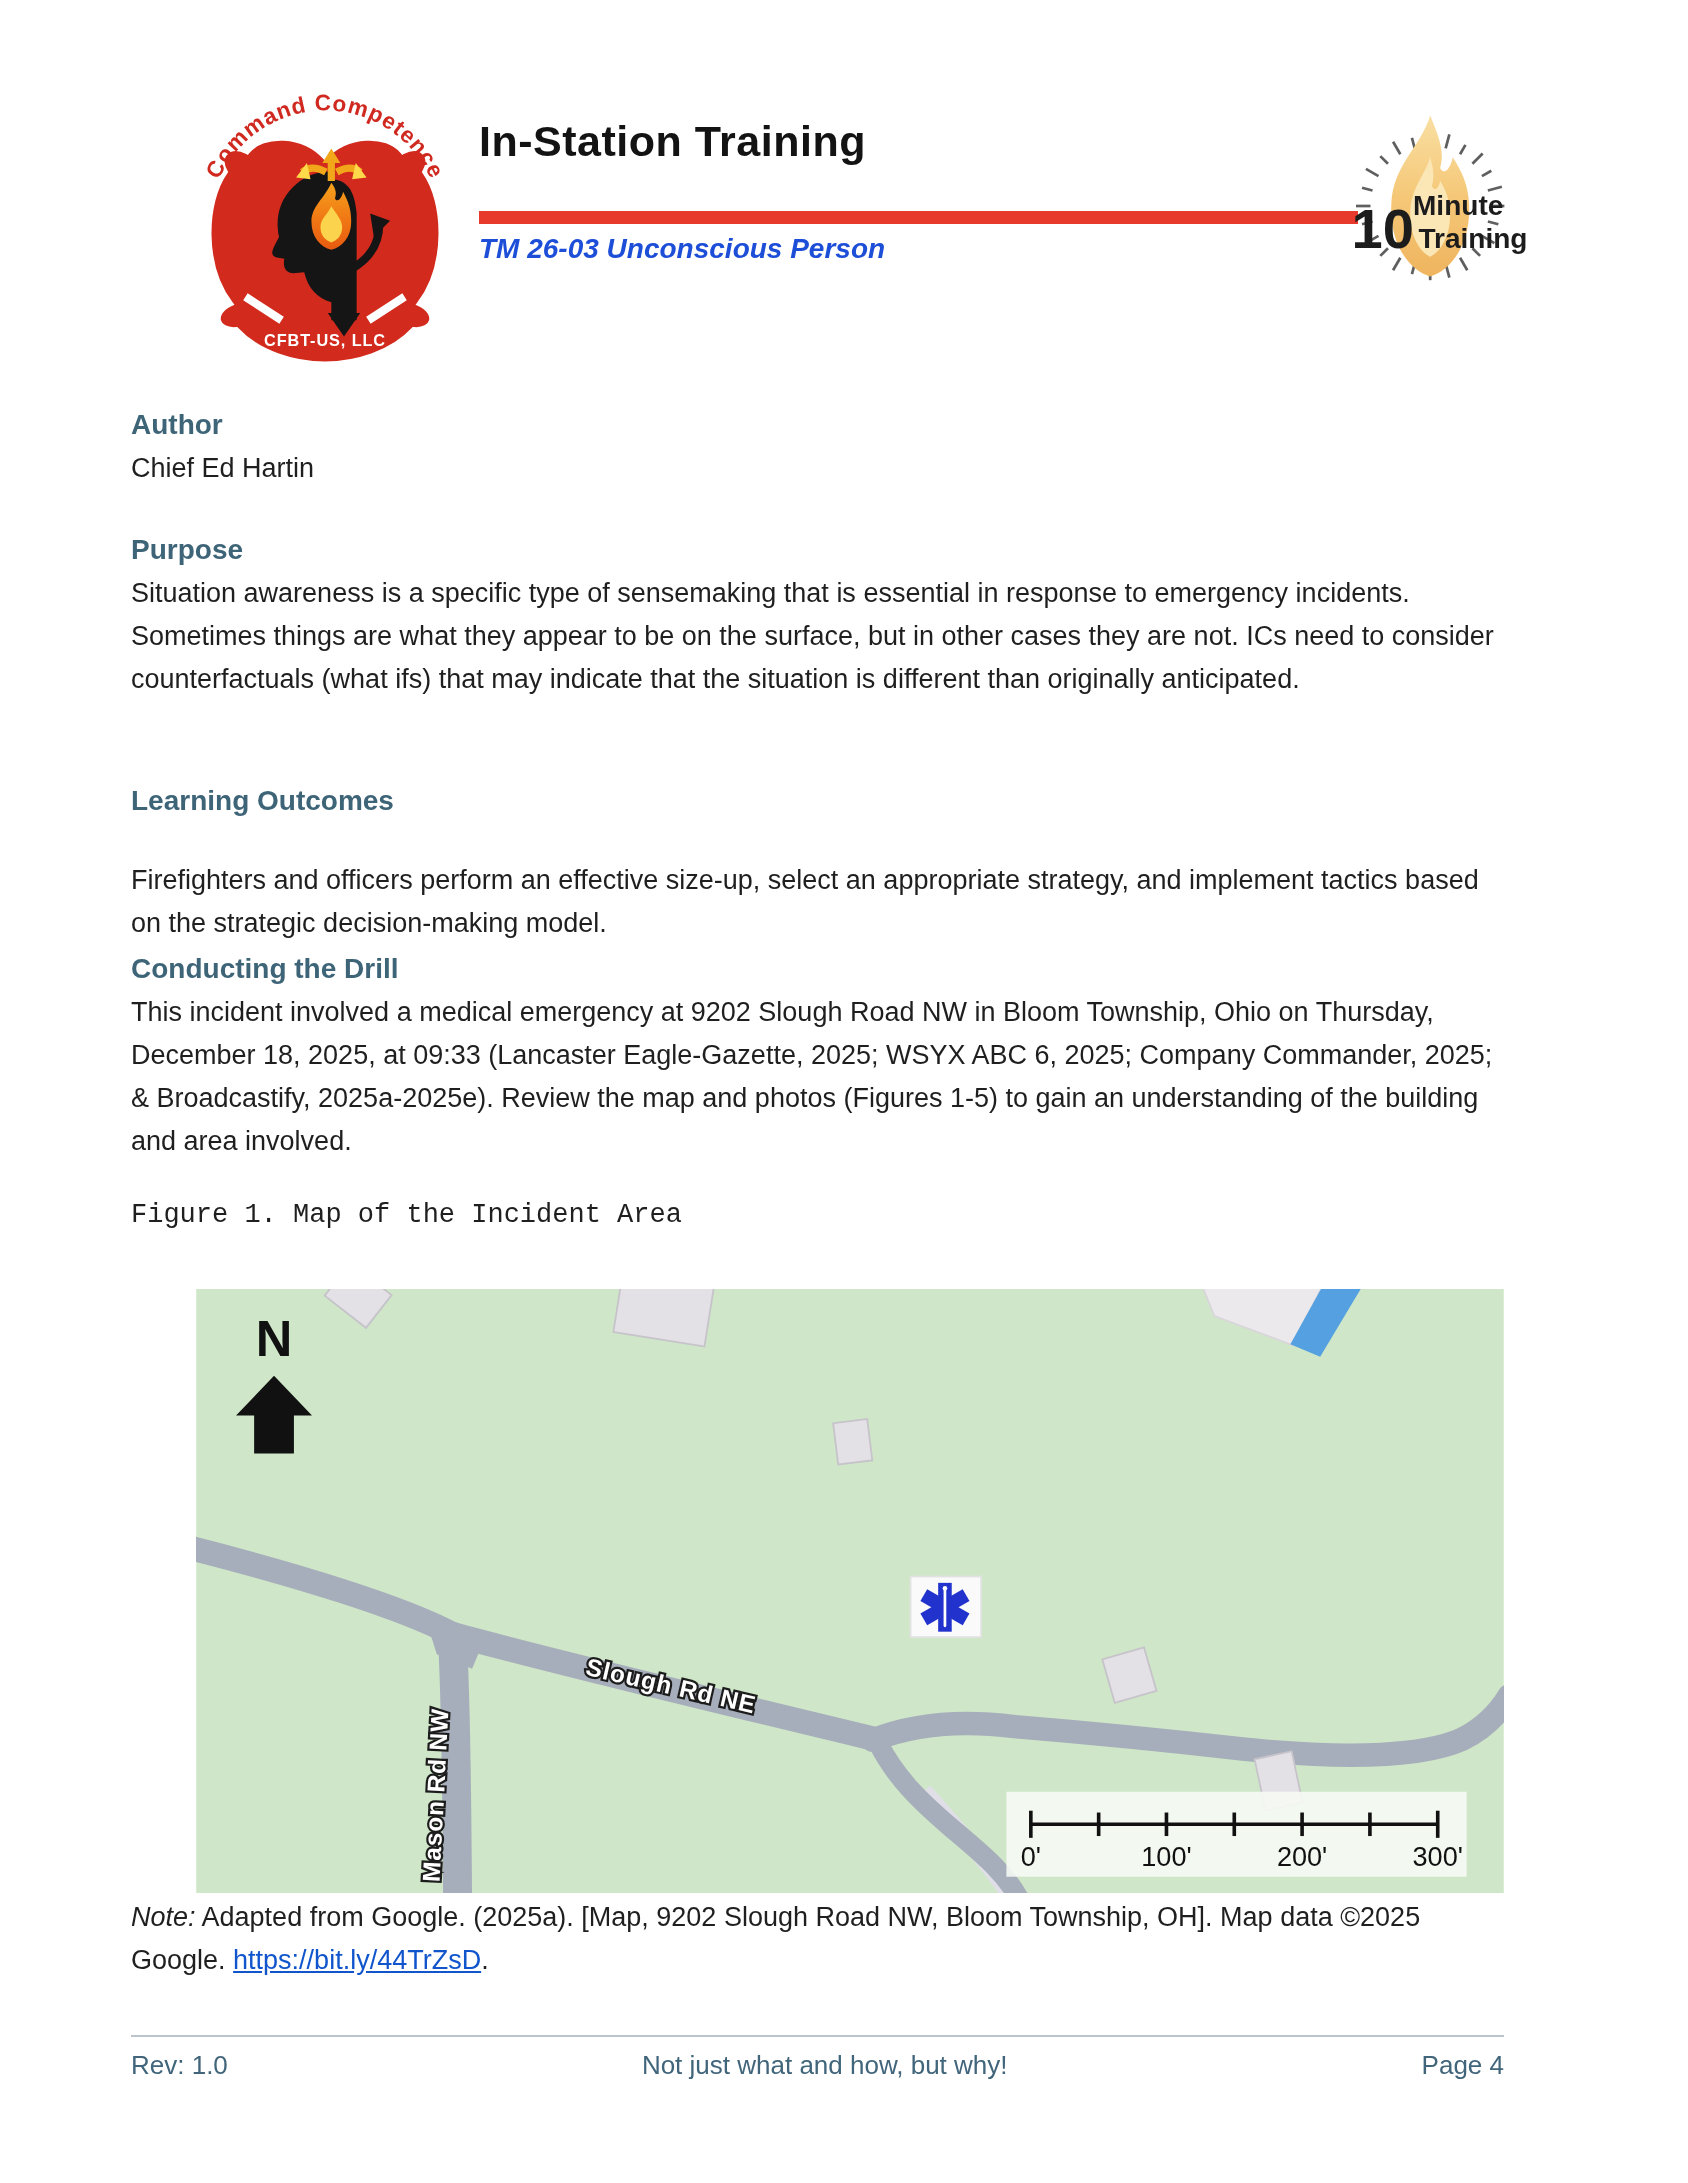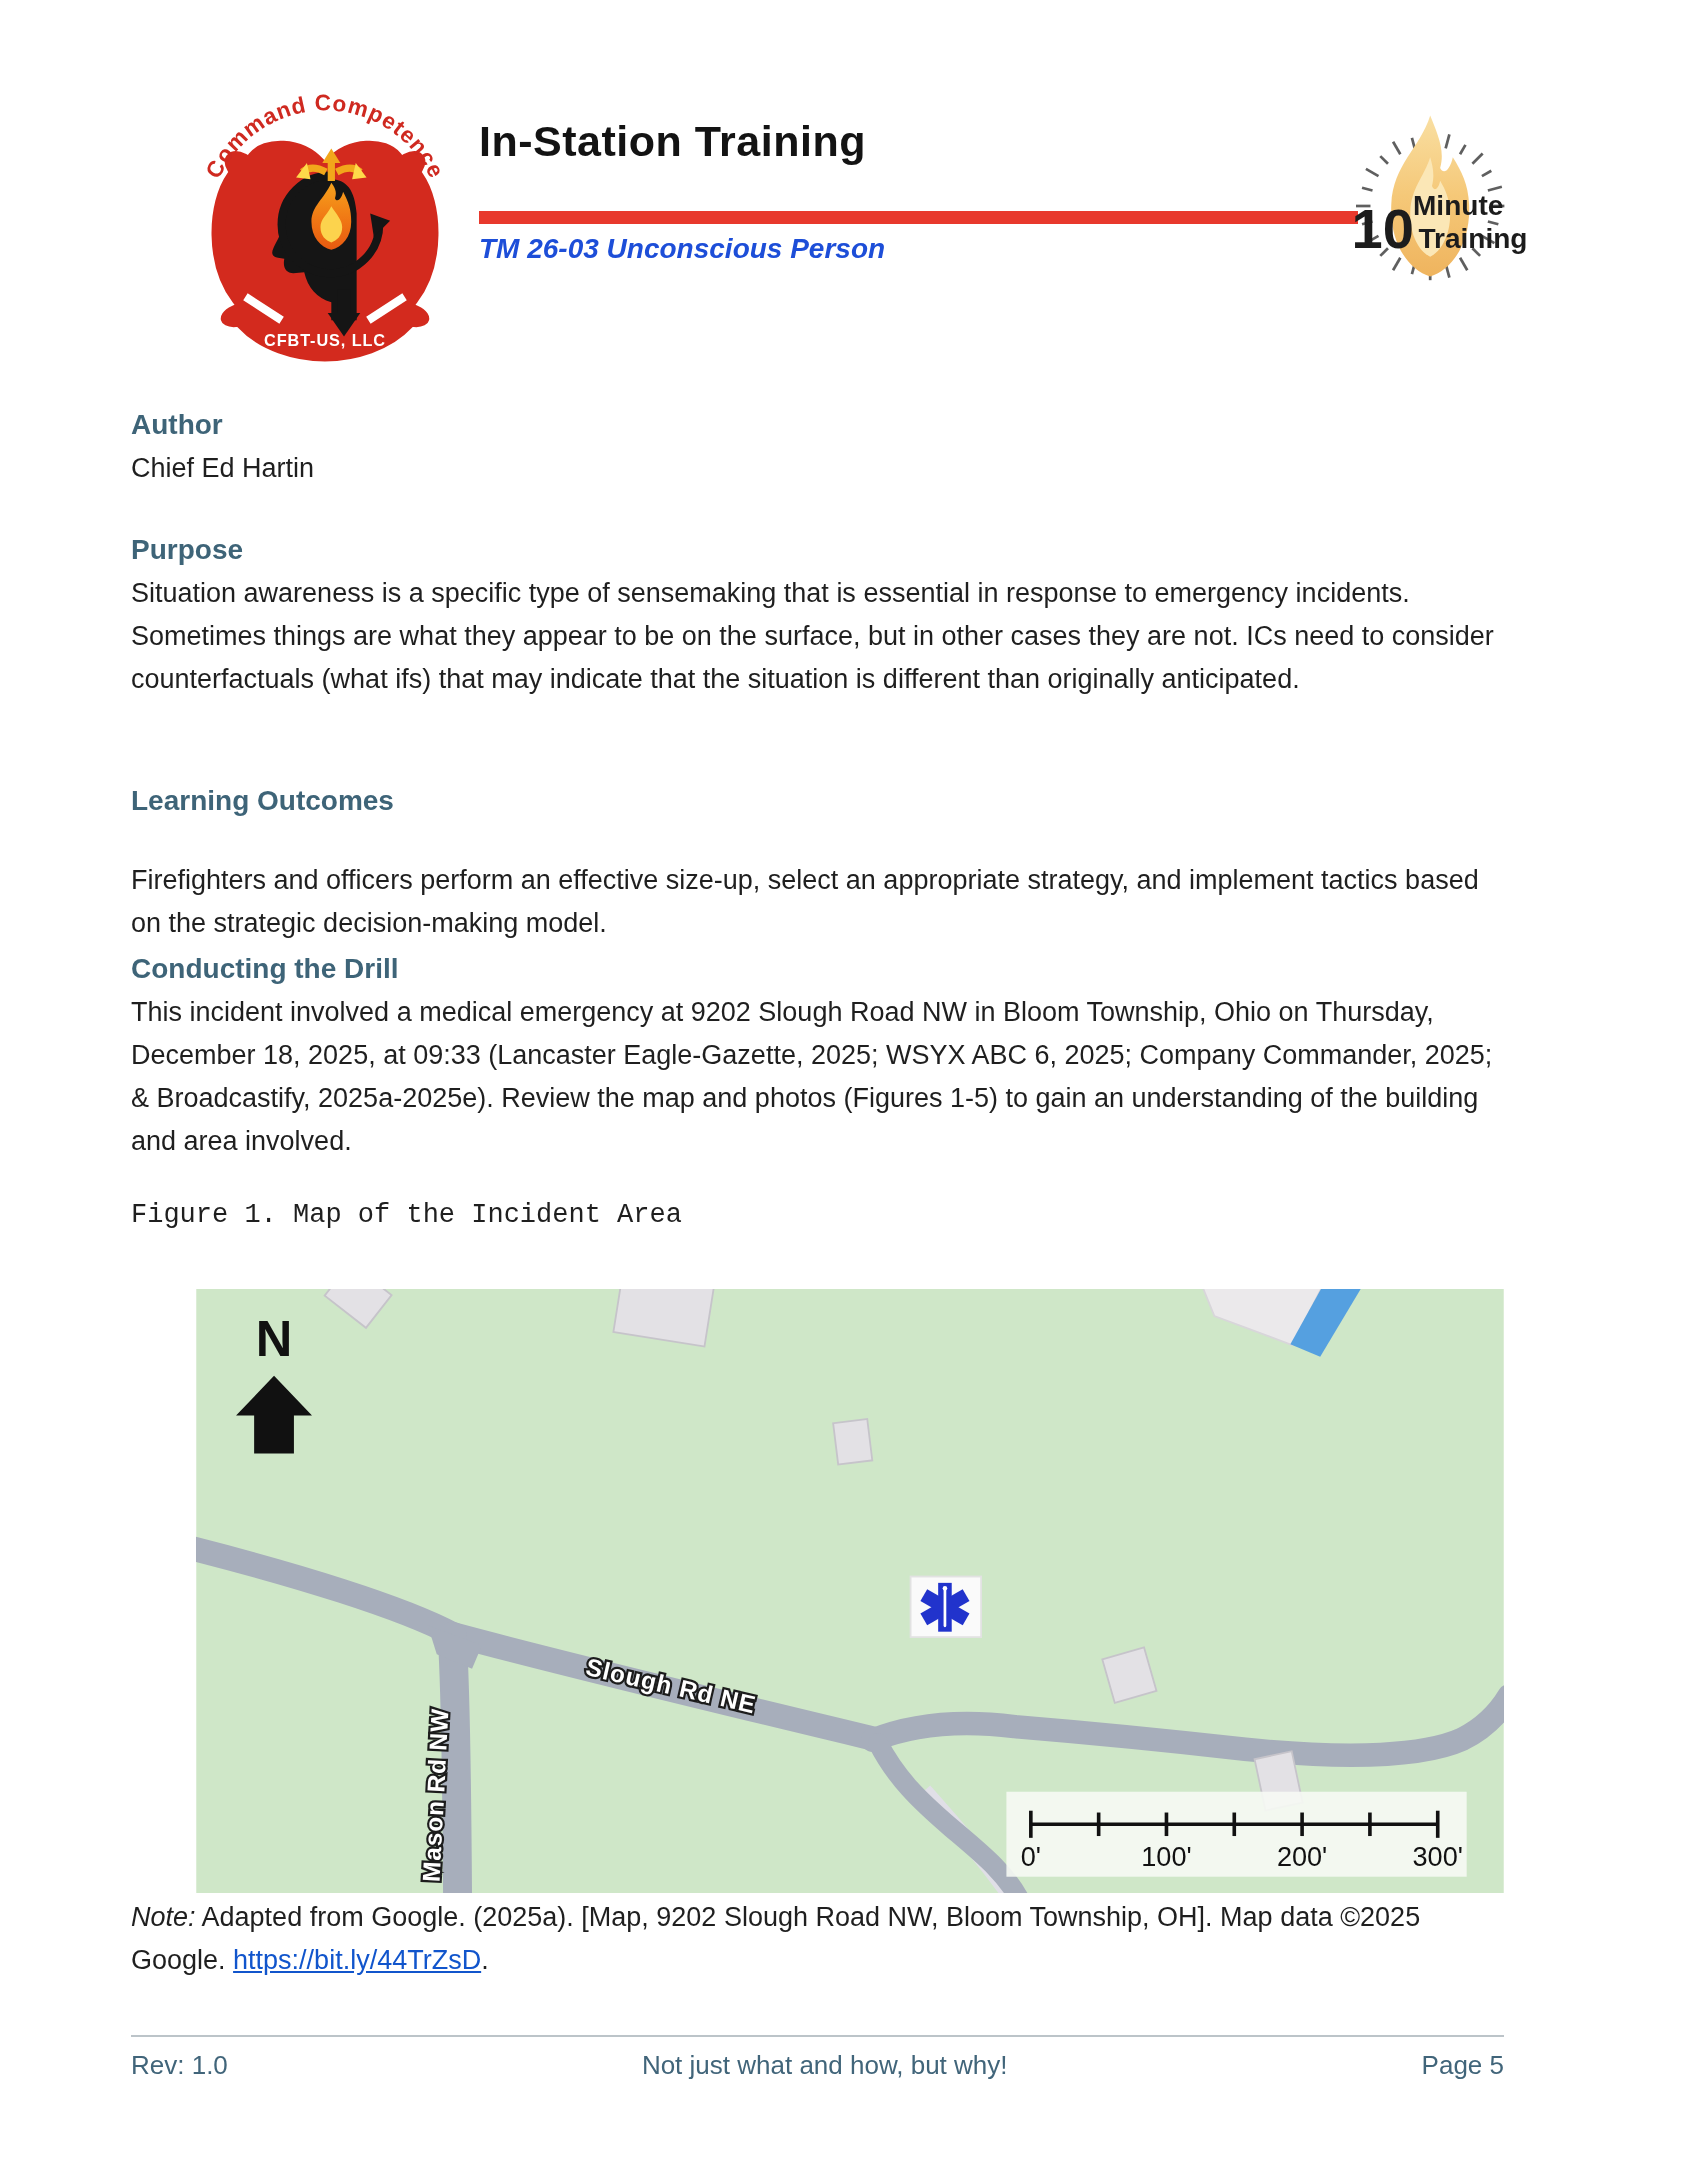--- a/index.html
+++ b/index.html
@@ -222,17 +222,17 @@
   </svg>
 
   <div class="abs body-text note">
     <span class="lbl">Note:</span><span> Adapted from Google. (2025a). [Map, 9202 Slough Road NW, Bloom Township, OH]. Map data ©2025 Google. </span><a href="#">https://bit.ly/44TrZsD</a><span>.</span>
   </div>
 
   <div class="abs foot-rule"></div>
   <div class="abs footer">
     <span>Rev: 1.0</span>
     <span>Not just what and how, but why!</span>
-    <span>Page 5</span>
+    <span>Page 4</span>
   </div>
 
 </div>
 
 
 </body></html>

